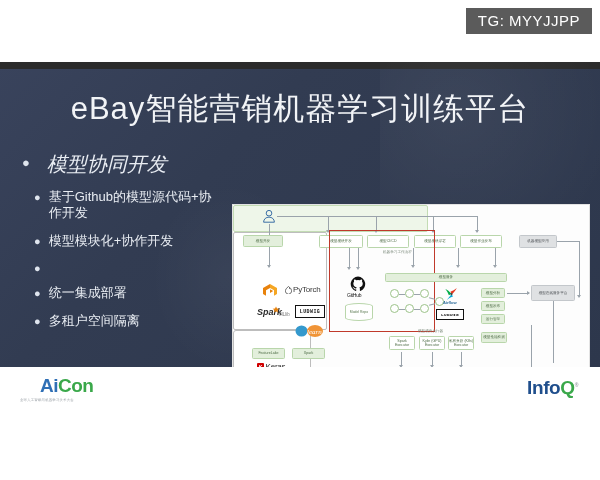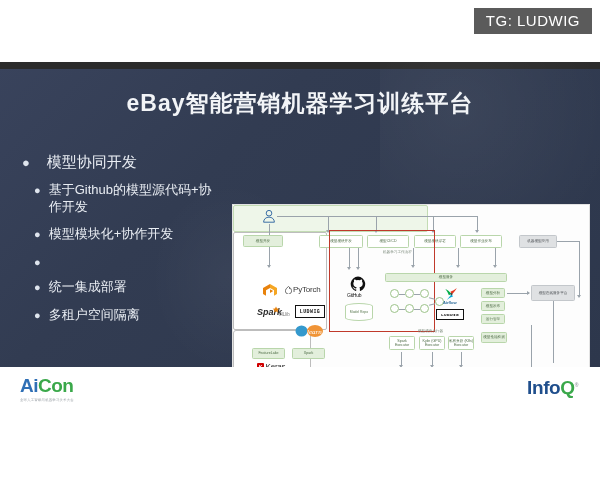--- a/index.html
+++ b/index.html
@@ -35,38 +35,38 @@
     pointer-events:none;
   }
   .slide-sheen2{
     position:absolute;left:150px;top:120px;width:160px;height:190px;
     background:radial-gradient(ellipse at 50% 50%,rgba(255,255,255,.04),rgba(255,255,255,0) 70%);
     pointer-events:none;
   }
 
   .slide-title{
     position:absolute;left:0;top:26px;width:600px;text-align:center;
-    color:#f2f4f7;font-size:23px;font-weight:700;letter-spacing:1px;
+    color:#f2f4f7;font-size:31px;font-weight:400;letter-spacing:1px;
     white-space:nowrap;
   }
 
   
   .bullets{
     position:absolute;left:14px;top:90px;width:210px;
     color:#e9edf3;
   }
   .b-row{display:flex;align-items:flex-start;margin-bottom:11px;}
   .b-dot{
     flex:0 0 auto;color:#dfe5ee;line-height:1;
     margin-right:8px;
   }
   .b-text{line-height:1.28;}
 
   .lvl1 .b-dot{font-size:13px;margin-top:4px;margin-left:8px;}
-  .lvl1 .b-text{font-size:15px;margin-left:9px;}
+  .lvl1 .b-text{font-size:20px;margin-left:9px;font-style:italic;}
   .lvl2{margin-left:20px;}
   .lvl2 .b-dot{font-size:11px;margin-top:3px;}
   .lvl2 .b-text{font-size:13px;}
 
   
   .diagram{
     position:absolute;left:232px;top:142px;width:356px;height:216px;
     background:#fdfdfd;border:1px solid #e3e3e3;
     overflow:hidden;
   }
@@ -128,21 +128,21 @@
     width:7px;height:7px;background:#d00000;color:#fff;
     font-size:5px;font-weight:bold;border-radius:1px;margin-right:1.5px;
   }
 
   
   .footer{
     position:absolute;left:0;top:367px;width:600px;height:58px;background:#fff;
   }
   .aicon{position:absolute;left:20px;top:8px;}
   .aicon-main{font-size:19px;font-weight:bold;letter-spacing:-.5px;}
-  .aicon-a{color:#2f6fb5;}
+  .aicon-a{color:#2f6fb5;margin-left:20px;}
   .aicon-on{color:#3aa84a;margin-top:6px;}
   .aicon-sub{
     font-size:3.4px;color:#9aa0a6;margin-top:1px;letter-spacing:.2px;
     white-space:nowrap;
   }
   .infoq{position:absolute;right:22px;top:10px;font-size:19px;font-weight:bold;letter-spacing:-.4px;}
   .infoq-info{color:#1f4e8c;}
   .infoq-q{color:#3aa84a;}
   .infoq-tm{font-size:5px;color:#9aa0a6;vertical-align:super;}
 
@@ -151,21 +151,21 @@
     position:absolute;left:12px;top:440px;
     background:#5b5b5b;color:#fff;
     font-size:15px;padding:5px 13px 6px 13px;line-height:1;
   }
 </style>
 </head>
 <body>
 
 <div class="page">
 
-  <div class="tg-badge">TG: LUDWIG</div>
+  <div class="tg-badge">TG: MYYJJPP</div>
 
   <div class="slide">
     <div class="slide-sheen"></div>
     <div class="slide-sheen2"></div>
 
     <div class="slide-title">eBay智能营销机器学习训练平台</div>
 
     <div class="bullets">
       <div class="b-row lvl1">
         <span class="b-dot">●</span>

